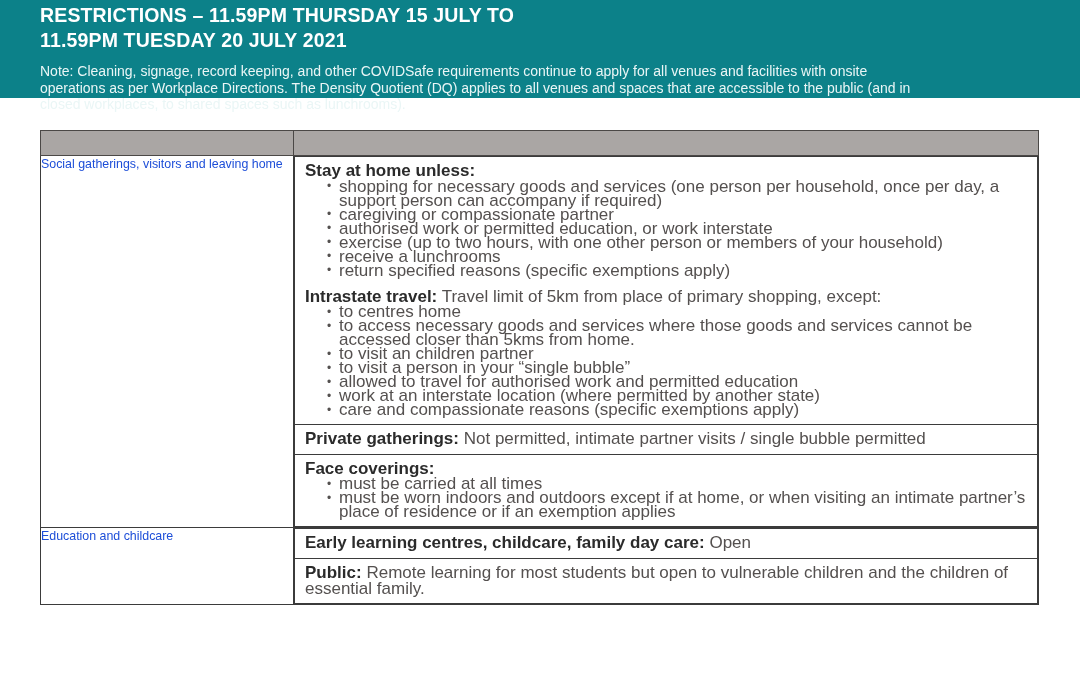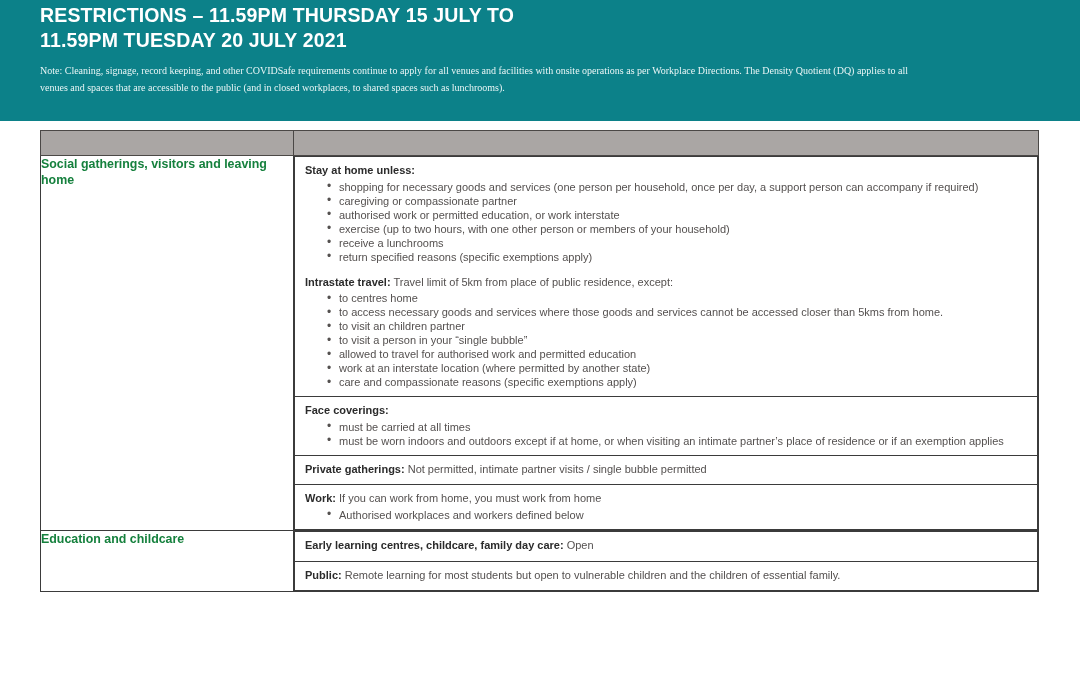--- a/index.html
+++ b/index.html
@@ -15,40 +15,39 @@
     width: 1080px;
     height: 675px;
     background: #ffffff;
   }
 
   
   .banner {
     position: absolute;
     left: 0; top: 0;
     width: 1080px;
-    height: 121px;
+    height: 98px;
     background: #0c8189;
     padding: 3px 40px 0 40px;
   }
   .banner-title {
     color: #ffffff;
     font-weight: bold;
     font-size: 19.5px;
     line-height: 25px;
     letter-spacing: 0.15px;
     margin: 0;
     white-space: pre-line;
   }
   .banner-note {
     color: #eaf6f6;
-    font-size: 10px;
+    font-size: 14px;
     line-height: 16.6px;
     margin: 10px 12px 0 0;
     max-width: 880px;
-    font-family: Liberation Serif, serif;
   }
 
   
   .table-wrap {
     position: absolute;
     left: 40px;
     top: 130px;
     width: 998px;
   }
   table.restrictions {
@@ -66,39 +65,39 @@
 
   tr.header-row td {
     background: #aaa6a4;
     height: 25px;
     border-color: #4b4846;
   }
 
   
   td.cat {
     padding: 8px 8px 8px 10px;
-    font-weight: bold;
+    font-weight: normal;
     font-size: 12.4px;
     line-height: 16px;
-    color: #15803d;
+    color: #1d4ed8;
   }
 
   
   td.sub-host { padding: 0; border: none; }
   table.sub {
     border-collapse: collapse;
     width: 100%;
     table-layout: fixed;
   }
   table.sub td.sub-cell {
     border: 1px solid #3b3b3b;
     border-left: 1px solid #3b3b3b;
     padding: 6px 6px 7px 10px;
     vertical-align: top;
-    font-size: 11px;
+    font-size: 17px;
     line-height: 15.6px;
     color: #54504f;
     margin-left: 22px;
   }
   .lead {
     font-weight: bold;
     color: #2b2b2b;
   }
   ul.bul {
     margin: 1px 0 0 0;
@@ -152,51 +151,43 @@
                       <div><span class="lead">Stay at home unless:</span><span></span></div>
                       <ul class="bul">
                         <li>shopping for necessary goods and services (one person per household, once per day, a support person can accompany if required)</li>
                         <li>caregiving or compassionate partner</li>
                         <li>authorised work or permitted education, or work interstate</li>
                         <li>exercise (up to two hours, with one other person or members of your household)</li>
                         <li>receive a lunchrooms</li>
                         <li>return specified reasons (specific exemptions apply)</li>
                       </ul>
                       <div style="height: 11px;"></div>
-                      <div><span class="lead">Intrastate travel:</span><span> Travel limit of 5km from place of public residence, except:</span></div>
+                      <div><span class="lead">Intrastate travel:</span><span> Travel limit of 5km from place of primary shopping, except:</span></div>
                       <ul class="bul">
                         <li>to centres home</li>
                         <li>to access necessary goods and services where those goods and services cannot be accessed closer than 5kms from home.</li>
                         <li>to visit an children partner</li>
                         <li>to visit a person in your “single bubble”</li>
                         <li>allowed to travel for authorised work and permitted education</li>
                         <li>work at an interstate location (where permitted by another state)</li>
                         <li>care and compassionate reasons (specific exemptions apply)</li>
                       </ul>
                     </td>
                   </tr>
                   <tr>
                     <td class="sub-cell">
+                      <div><span class="lead">Private gatherings:</span><span> Not permitted, intimate partner visits / single bubble permitted</span></div>
+                    </td>
+                  </tr>
+                  <tr>
+                    <td class="sub-cell">
                       <div><span class="lead">Face coverings:</span><span></span></div>
                       <ul class="bul">
                         <li>must be carried at all times</li>
                         <li>must be worn indoors and outdoors except if at home, or when visiting an intimate partner’s place of residence or if an exemption applies</li>
-                      </ul>
-                    </td>
-                  </tr>
-                  <tr>
-                    <td class="sub-cell">
-                      <div><span class="lead">Private gatherings:</span><span> Not permitted, intimate partner visits / single bubble permitted</span></div>
-                    </td>
-                  </tr>
-                  <tr>
-                    <td class="sub-cell">
-                      <div><span class="lead">Work:</span><span> If you can work from home, you must work from home</span></div>
-                      <ul class="bul">
-                        <li>Authorised workplaces and workers defined below</li>
                       </ul>
                     </td>
                   </tr>
                 </tbody>
               </table>
             </td>
           </tr>
           <tr>
             <td class="cat">Education and childcare</td>
             <td class="sub-host">

